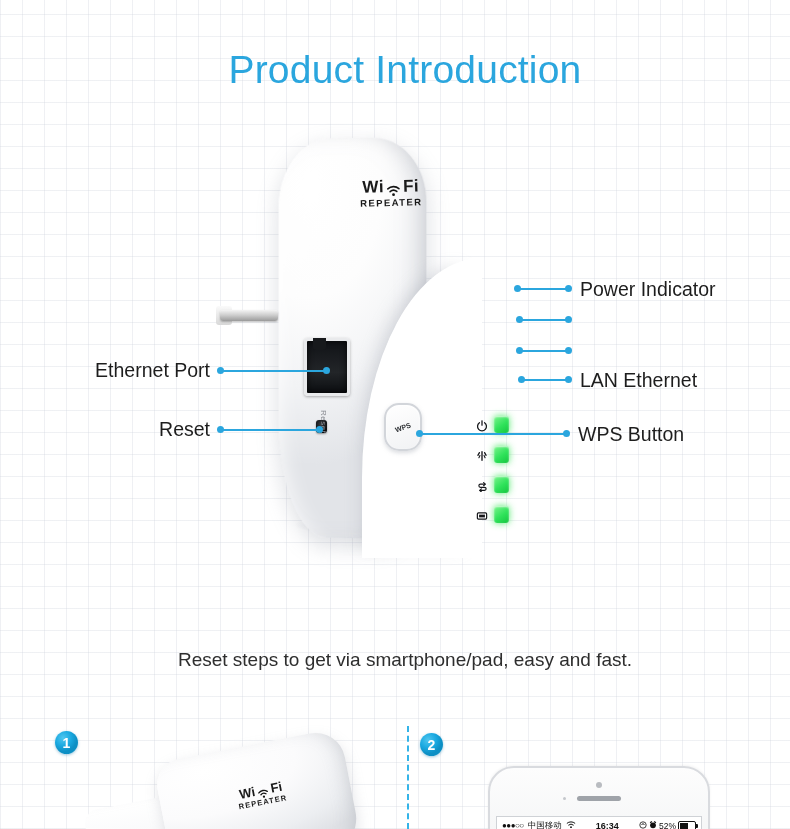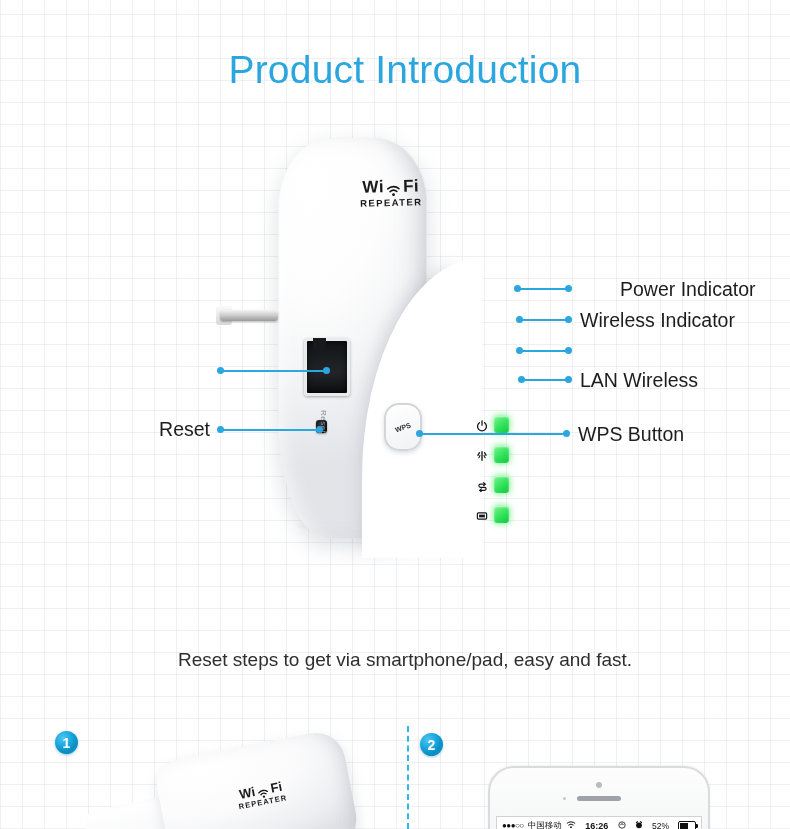--- a/index.html
+++ b/index.html
@@ -194,21 +194,21 @@
   }
   #status-bar{
     position:absolute;left:0;right:0;top:0;height:17px;
     display:flex;align-items:center;font-size:9px;color:#111;
     padding:0 5px;box-sizing:border-box;gap:4px;
   }
   .sb-dots{letter-spacing:-.5px;font-size:8px;}
   .sb-carrier{font-size:8.5px;}
   .sb-wifi{font-size:9px;}
   .sb-time{flex:1;text-align:center;font-weight:700;font-size:9px;}
-  .sb-right{display:flex;align-items:center;gap:9px;font-size:8.5px;}
+  .sb-right{display:flex;align-items:center;gap:2px;font-size:8.5px;}
   .batt{
     display:inline-block;width:16px;height:8px;border:1px solid #111;border-radius:2px;
     position:relative;
   }
   .batt:after{content:"";position:absolute;right:-3px;top:2px;width:2px;height:4px;background:#111;border-radius:0 1px 1px 0;}
   .batt i{position:absolute;left:1px;top:1px;bottom:1px;width:52%;background:#111;display:block;}
 </style>
 </head>
 <body>
 
@@ -291,47 +291,47 @@
             <rect x="1.6" y="3.4" width="10.8" height="7.2" rx="1.2" stroke="#16181b" stroke-width="1.4" fill="none"></rect>
             <rect x="3.6" y="5.4" width="6.8" height="3.2" fill="#16181b"></rect>
           </svg>
         </span>
         <span class="led-lamp"></span>
       </div>
 
     </div>
   </div>
 
+  <div class="callout left" style="left:40px;top:359px;width:160px;">Ethernet Port</div>
   <div class="dot" style="left:207px;top:367px;"></div>
   <div class="leader" style="left:212px;top:370px;width:105px;"></div>
   <div class="dot" style="left:313px;top:367px;"></div>
 
   <div class="callout left" style="left:40px;top:418px;width:160px;">Reset</div>
   <div class="dot" style="left:207px;top:426px;"></div>
   <div class="leader" style="left:212px;top:429px;width:98px;"></div>
   <div class="dot" style="left:306px;top:426px;"></div>
 
   <div class="dot" style="left:504px;top:285px;"></div>
   <div class="leader" style="left:508px;top:288px;width:50px;"></div>
   <div class="dot" style="left:555px;top:285px;"></div>
-  <div class="callout right" style="left:570px;top:278px;margin-left:40px;">Power Indicator</div>
+  <div class="callout right" style="left:570px;top:278px;">Power Indicator</div>
 
   <div class="dot" style="left:506px;top:316px;"></div>
   <div class="leader" style="left:510px;top:319px;width:48px;"></div>
   <div class="dot" style="left:555px;top:316px;"></div>
-  <div class="callout right" style="left:570px;top:309px;">Wireless Indicator</div>
 
   <div class="dot" style="left:506px;top:347px;"></div>
   <div class="leader" style="left:510px;top:350px;width:48px;"></div>
   <div class="dot" style="left:555px;top:347px;"></div>
 
   <div class="dot" style="left:508px;top:376px;"></div>
   <div class="leader" style="left:512px;top:379px;width:46px;"></div>
   <div class="dot" style="left:555px;top:376px;"></div>
-  <div class="callout right" style="left:570px;top:369px;">LAN Wireless</div>
+  <div class="callout right" style="left:570px;top:369px;">LAN Ethernet</div>
 
   <div class="dot" style="left:406px;top:430px;"></div>
   <div class="leader" style="left:410px;top:433px;width:146px;"></div>
   <div class="dot" style="left:553px;top:430px;"></div>
   <div class="callout right" style="left:568px;top:423px;text-align:right;">WPS Button</div>
 
   <div id="easy-sub">Reset steps to get via smartphone/pad, easy and fast.</div>
 
   <div id="divider"></div>
 
@@ -365,21 +365,21 @@
       <div id="status-bar">
         <span class="sb-dots">●●●○○</span>
         <span class="sb-carrier">中国移动</span>
         <span class="sb-wifi">
           <svg viewBox="0 0 12 10" width="10" height="9">
             <path d="M1.4 3.4 A7 7 0 0 1 10.6 3.4" stroke="#111" stroke-width="1.2" fill="none" stroke-linecap="round"></path>
             <path d="M3.2 5.6 A4.2 4.2 0 0 1 8.8 5.6" stroke="#111" stroke-width="1.2" fill="none" stroke-linecap="round"></path>
             <circle cx="6" cy="8.2" r="1.1" fill="#111"></circle>
           </svg>
         </span>
-        <span class="sb-time">16:26</span>
+        <span class="sb-time">16:34</span>
         <span class="sb-right">
           <span>
             <svg viewBox="0 0 10 10" width="8" height="8">
               <circle cx="5" cy="5" r="4" stroke="#111" stroke-width="1" fill="none"></circle>
               <path d="M3.4 5 A1.6 1.6 0 0 1 6.6 5" stroke="#111" stroke-width="1" fill="none"></path>
             </svg>
           </span>
           <span>
             <svg viewBox="0 0 10 10" width="8" height="8">
               <circle cx="5" cy="5.4" r="3.6" fill="#111"></circle>

